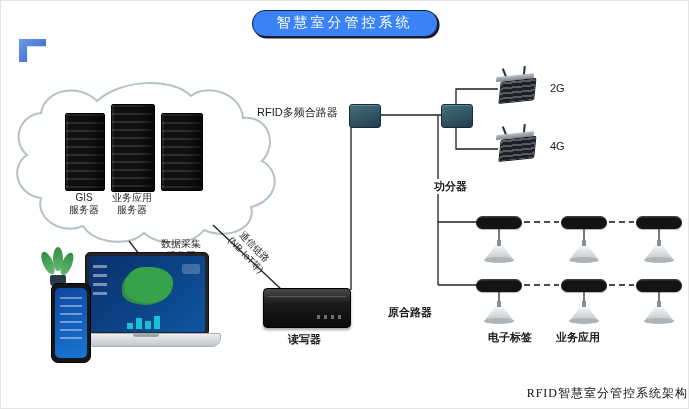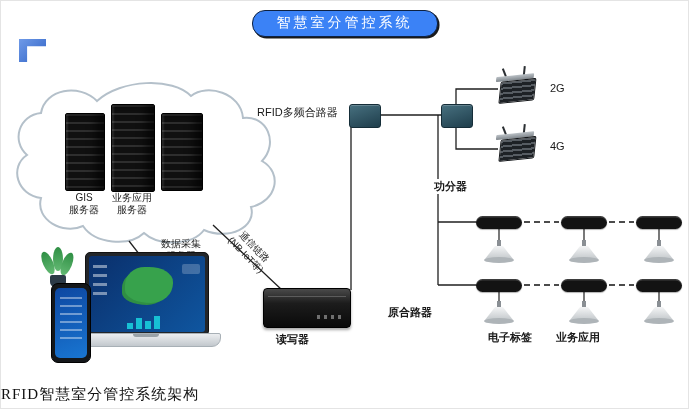--- a/index.html
+++ b/index.html
@@ -44,21 +44,21 @@
   
   .lbl{font-size:11px;color:#1a1a1a;white-space:nowrap;}
   .bold{font-weight:600;}
   .rfid-label{left:256px;top:104px;}
   .g2-label{left:549px;top:81px;font-weight:500;}
   .g4-label{left:549px;top:139px;font-weight:500;}
   .splitter-label{left:419px;top:178px;background:#fff;padding:0 2px;margin-left:12px;}
   .orig-label{left:387px;top:304px;}
   .etag-label{left:487px;top:329px;}
   .ant-label{left:555px;top:329px;}
-  .reader-label{left:275px;top:331px;}
+  .reader-label{left:287px;top:331px;}
 
   .link-label{
     left:206px;top:238px;width:86px;text-align:center;
     transform:rotate(46deg);font-size:9.5px;line-height:1.25;color:#222;z-index:3;
   }
   .link-label span{display:block;}
 
   
   .combiner-box{
     width:30px;height:22px;border-radius:3px;
@@ -135,21 +135,21 @@
     background:repeating-linear-gradient(180deg,rgba(255,255,255,.4) 0 2px,transparent 2px 8px);}
 
   
   .reader{left:262px;top:287px;width:86px;height:38px;border-radius:4px;border:1px solid #000;
     background:linear-gradient(180deg,#4a4a4a 0%,#1c1c1c 38%,#0a0a0a 100%);
     box-shadow:0 2px 3px rgba(0,0,0,.35);z-index:3;}
   .reader::before{content:"";position:absolute;left:4px;top:7px;right:4px;height:1px;background:#5c5c5c;}
   .reader::after{content:"";position:absolute;right:7px;bottom:8px;width:26px;height:4px;
     background:repeating-linear-gradient(90deg,#6f6f6f 0 3px,transparent 3px 7px);}
 
-  .caption{left:0;right:0;top:384px;text-align:left;font-size:15px;letter-spacing:1px;
+  .caption{left:0;right:0;top:384px;text-align:right;font-size:12px;letter-spacing:1px;
     color:#101010;font-family:"Liberation Serif","DejaVu Serif",serif;}
 </style>
 </head>
 <body>
 
 <div class="canvas">
 
   <svg class="wires" width="689" height="409" viewBox="0 0 689 409">
     <path d="M 96,100 C 78,82 44,88 40,112 C 18,114 10,140 26,154 C 8,166 16,194 40,197
          C 34,219 62,234 82,225 C 94,243 128,246 143,232 C 158,246 192,244 203,229

